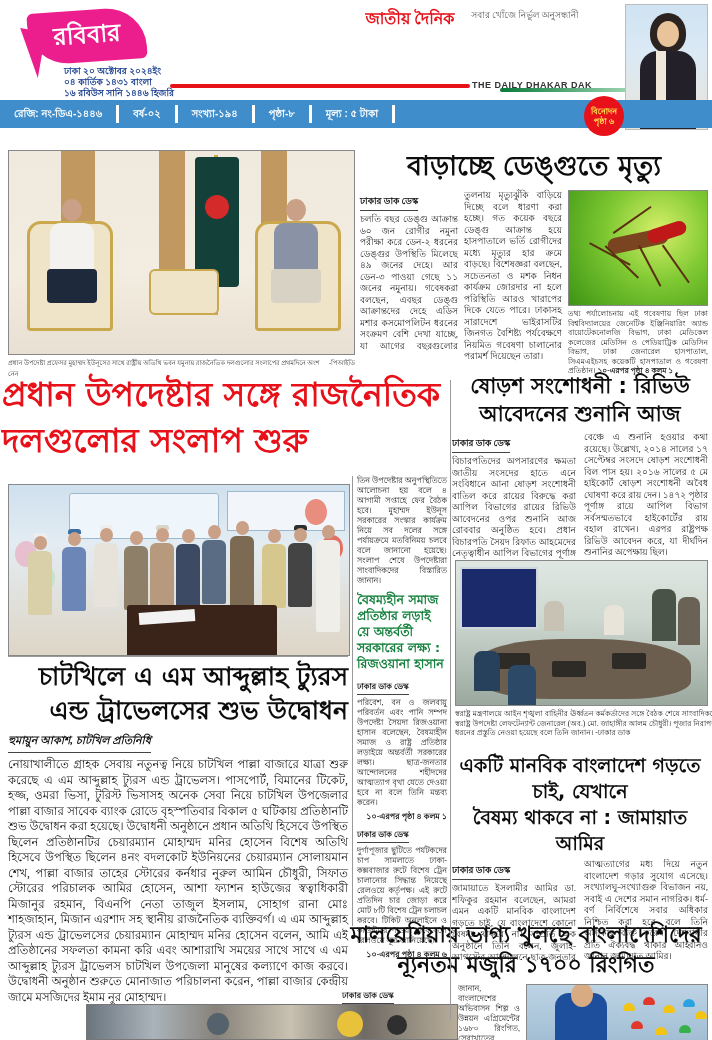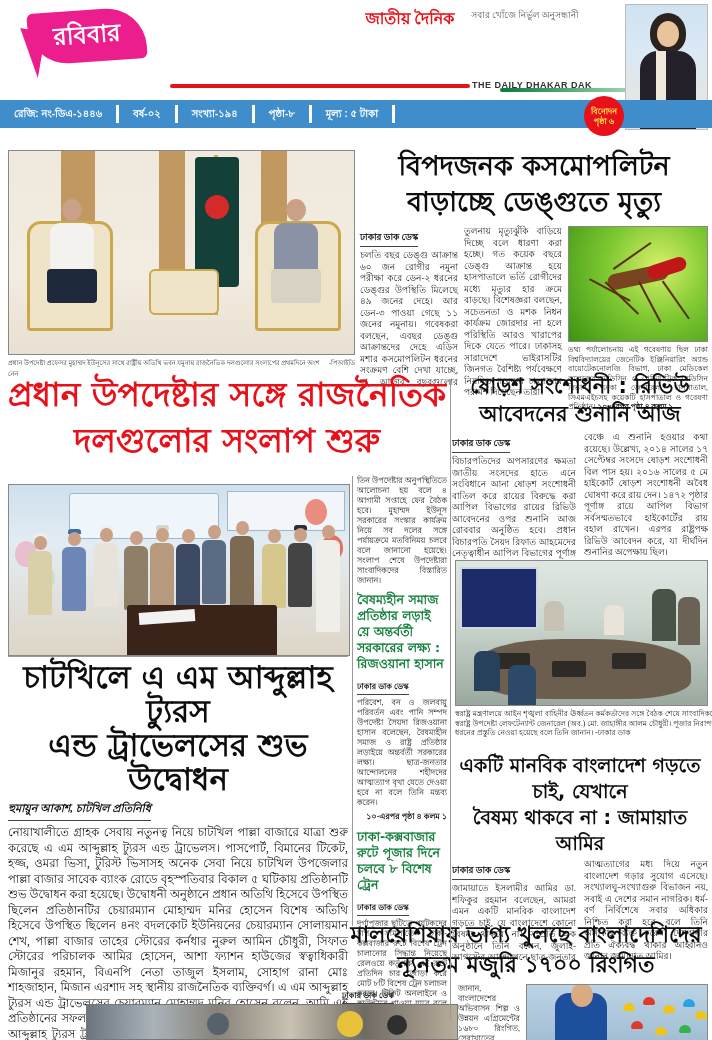--- a/index.html
+++ b/index.html
@@ -86,21 +86,21 @@
   .dengue-text { width:202px; column-count:2; column-gap:6px; }
   .dengue-right { width:140px; }
   .mosquito-photo { width:140px; height:116px; border:1px solid #888;
     background:radial-gradient(circle at 65% 35%, #d8f06a 0%, #7ec832 45%, #3c9413 100%); position:relative; overflow:hidden; }
   .mosq-body { position:absolute; left:38px; top:42px; width:62px; height:16px; background:#7a4420; border-radius:8px; transform:rotate(-12deg); }
   .mosq-abd { position:absolute; left:78px; top:34px; width:40px; height:14px; background:#c01818; border-radius:8px; transform:rotate(-18deg); }
   .mosq-leg { position:absolute; width:46px; height:1.5px; background:#5a2f12; }
   .photo-caption { font-size:7.5px; line-height:9.5px; color:#222; text-align:justify; margin-top:3px; }
 
   
-  .red-headline { position:absolute; left:2px; top:372px; width:450px; text-align:center;
+  .red-headline { position:absolute; left:2px; top:372px; width:450px; 
     color:#e8111a; font-weight:bold; font-size:33px; line-height:46px; font-family:"DejaVu Sans", sans-serif; }
 
   
   .review { position:absolute; left:452px; top:372px; width:256px; }
   .review .headline-black { font-size:21px; line-height:28px; }
   .review-cols { column-count:2; column-gap:8px; margin-top:4px; height:148px; overflow:hidden; }
 
   
   .group-photo { position:absolute; left:8px; top:484px; width:342px; height:172px; border:1px solid #888;
     background:linear-gradient(180deg,#cfe0ee 0%,#e3ecf2 35%,#ded5c6 100%); overflow:hidden; }
@@ -128,21 +128,21 @@
   .mfig { position:absolute; width:20px; height:30px; border-radius:8px 8px 0 0; }
   .mscreen { position:absolute; left:4px; top:6px; width:78px; height:62px; background:#1b2a6b; border:2px solid #cfd6dd; }
 
   
   .jamaat { position:absolute; left:452px; top:752px; width:256px; }
   .jamaat .headline-black { font-size:19px; line-height:26px; }
   .jamaat-cols { column-count:2; column-gap:8px; margin-top:3px; height:116px; overflow:hidden; }
 
   
   .chatkhil { position:absolute; left:8px; top:660px; width:340px; }
-  .chatkhil .headline-black { font-size:31px; line-height:34px; }
+  .chatkhil .headline-black { font-size:25px; line-height:34px;text-align:right; }
   .chatkhil .byline { font-size:11px; font-style:italic; margin:4px 0; }
 
   
   .malaysia { position:absolute; left:342px; top:920px; width:368px; }
   .malaysia .headline-black { font-size:22px; line-height:30px; }
   .malaysia-content { display:flex; gap:6px; margin-top:4px; }
   .malaysia-text { width:110px; }
   .malaysia-text2 { width:62px; font-size:8px; }
   .malaysia-photo { width:182px; height:72px; border:1px solid #888; position:relative; overflow:hidden;
     background:linear-gradient(180deg,#bcd3e4 0%,#9cb8cf 100%); }
@@ -160,20 +160,25 @@
   .strip-photo .blob { position:absolute; border-radius:50%; }
 </style>
 </head>
 <body>
 
 <div id="page">
 
   <div class="masthead">
     <div class="ribbon-tail"></div>
     <div class="day-ribbon">রবিবার</div>
+    <div class="date-lines">
+      <div>ঢাকা ২০ অক্টোবর ২০২৪ইং</div>
+      <div>০৪ কার্তিক ১৪৩১ বাংলা</div>
+      <div>১৬ রবিউস সানি ১৪৪৬ হিজরি</div>
+    </div>
     <div class="tagline">জাতীয় দৈনিক</div>
     <div class="slogan">সবার খোঁজে নির্ভুল অনুসন্ধানী</div>
     <div class="logo-underline"></div>
     <div class="logo-en">THE DAILY DHAKAR DAK</div>
     <div class="logo-underline2"></div>
     <div class="portrait">
       <div class="hair"></div>
       <div class="face"></div>
       <div class="body"></div>
       <div class="scarf"></div>
@@ -220,21 +225,20 @@
     </div>
     <div class="ctable" style="left:140px;"></div>
   </div>
   <div class="lead-caption">
     <span>প্রধান উপদেষ্টা প্রফেসর মুহাম্মদ ইউনূসের সাথে রাষ্ট্রীয় অতিথি ভবন যমুনায় রাজনৈতিক দলগুলোর সংলাপের প্রথমদিনে অংশ নেন</span>
     <span>-পিআইডি</span>
   </div>
 
   <div class="dengue">
     <div class="headline-black">
-      <div>বিপদজনক কসমোপলিটন</div>
       <div>বাড়াচ্ছে ডেঙ্গুতে মৃত্যু</div>
     </div>
     <div class="dengue-content">
       <div class="dengue-text">
         <span class="byline">ঢাকার ডাক ডেস্ক</span>
         <div class="bodytext">চলতি বছর ডেঙ্গু আক্রান্ত ৬০ জন রোগীর নমুনা পরীক্ষা করে ডেন-২ ধরনের ডেঙ্গুর উপস্থিতি মিলেছে ৪৯ জনের দেহে। আর ডেন-৩ পাওয়া গেছে ১১ জনের নমুনায়। গবেষকরা বলছেন, এবছর ডেঙ্গু আক্রান্তদের দেহে এডিস মশার কসমোপলিটন ধরনের সংক্রমণ বেশি দেখা যাচ্ছে, যা আগের বছরগুলোর তুলনায় মৃত্যুঝুঁকি বাড়িয়ে দিচ্ছে বলে ধারণা করা হচ্ছে। গত কয়েক বছরে ডেঙ্গু আক্রান্ত হয়ে হাসপাতালে ভর্তি রোগীদের মধ্যে মৃত্যুর হার ক্রমে বাড়ছে। বিশেষজ্ঞরা বলছেন, সচেতনতা ও মশক নিধন কার্যক্রম জোরদার না হলে পরিস্থিতি আরও খারাপের দিকে যেতে পারে। ঢাকাসহ সারাদেশে ভাইরাসটির জিনগত বৈশিষ্ট্য পর্যবেক্ষণে নিয়মিত গবেষণা চালানোর পরামর্শ দিয়েছেন তারা।</div>
       </div>
       <div class="dengue-right">
         <div class="mosquito-photo">
           <div class="mosq-body"></div>
@@ -329,21 +333,20 @@
         <div class="paper"></div>
       </div>
   </div>
 
   <div class="midcol">
     <div class="bodytext" style="font-size:8px; line-height:10px;">তিন উপদেষ্টার অনুপস্থিতিতে আলোচনা হয় বলে ৪ আগামী সপ্তাহে ফের বৈঠক হবে। মুহাম্মদ ইউনূস সরকারের সংস্কার কার্যক্রম নিয়ে সব দলের সঙ্গে পর্যায়ক্রমে মতবিনিময় চলবে বলে জানানো হয়েছে। সংলাপ শেষে উপদেষ্টারা সাংবাদিকদের বিস্তারিত জানান।</div>
     <div class="subhead">বৈষম্যহীন সমাজ প্রতিষ্ঠার লড়াই য়ে অন্তর্বর্তী সরকারের লক্ষ্য : রিজওয়ানা হাসান</div>
     <span class="byline" style="font-size:8px;">ঢাকার ডাক ডেস্ক</span>
     <div class="bodytext" style="font-size:8px; line-height:10px;">পরিবেশ, বন ও জলবায়ু পরিবর্তন এবং পানি সম্পদ উপদেষ্টা সৈয়দা রিজওয়ানা হাসান বলেছেন, বৈষম্যহীন সমাজ ও রাষ্ট্র প্রতিষ্ঠার লড়াইয়ে অন্তর্বর্তী সরকারের লক্ষ্য। ছাত্র-জনতার আন্দোলনের শহীদদের আত্মত্যাগ বৃথা যেতে দেওয়া হবে না বলে তিনি মন্তব্য করেন।</div>
     <div class="pageref">১০-এরপর পৃষ্ঠা ৪ কলম ১</div>
-    <div class="subhead">ঢাকা-কক্সবাজার রুটে পূজার দিনে চলবে ৮ বিশেষ ট্রেন</div>
     <span class="byline" style="font-size:8px;">ঢাকার ডাক ডেস্ক</span>
     <div class="bodytext" style="font-size:8px; line-height:10px;">দুর্গাপূজার ছুটিতে পর্যটকদের চাপ সামলাতে ঢাকা-কক্সবাজার রুটে বিশেষ ট্রেন চালানোর সিদ্ধান্ত নিয়েছে রেলওয়ে কর্তৃপক্ষ। এই রুটে প্রতিদিন চার জোড়া করে মোট ৮টি বিশেষ ট্রেন চলাচল করবে। টিকিট অনলাইনে ও কাউন্টারে পাওয়া যাবে বলে রেলওয়ে সূত্র জানিয়েছে।</div>
     <div class="pageref">১০-এরপর পৃষ্ঠা ৪ কলম ৬</div>
   </div>
   <div class="rule-v" style="left:352px; top:476px; height:450px;"></div>
 
   <div class="meeting">
     <div class="meeting-photo">
       <div class="mscreen"></div>
       <div class="mtable"></div>

